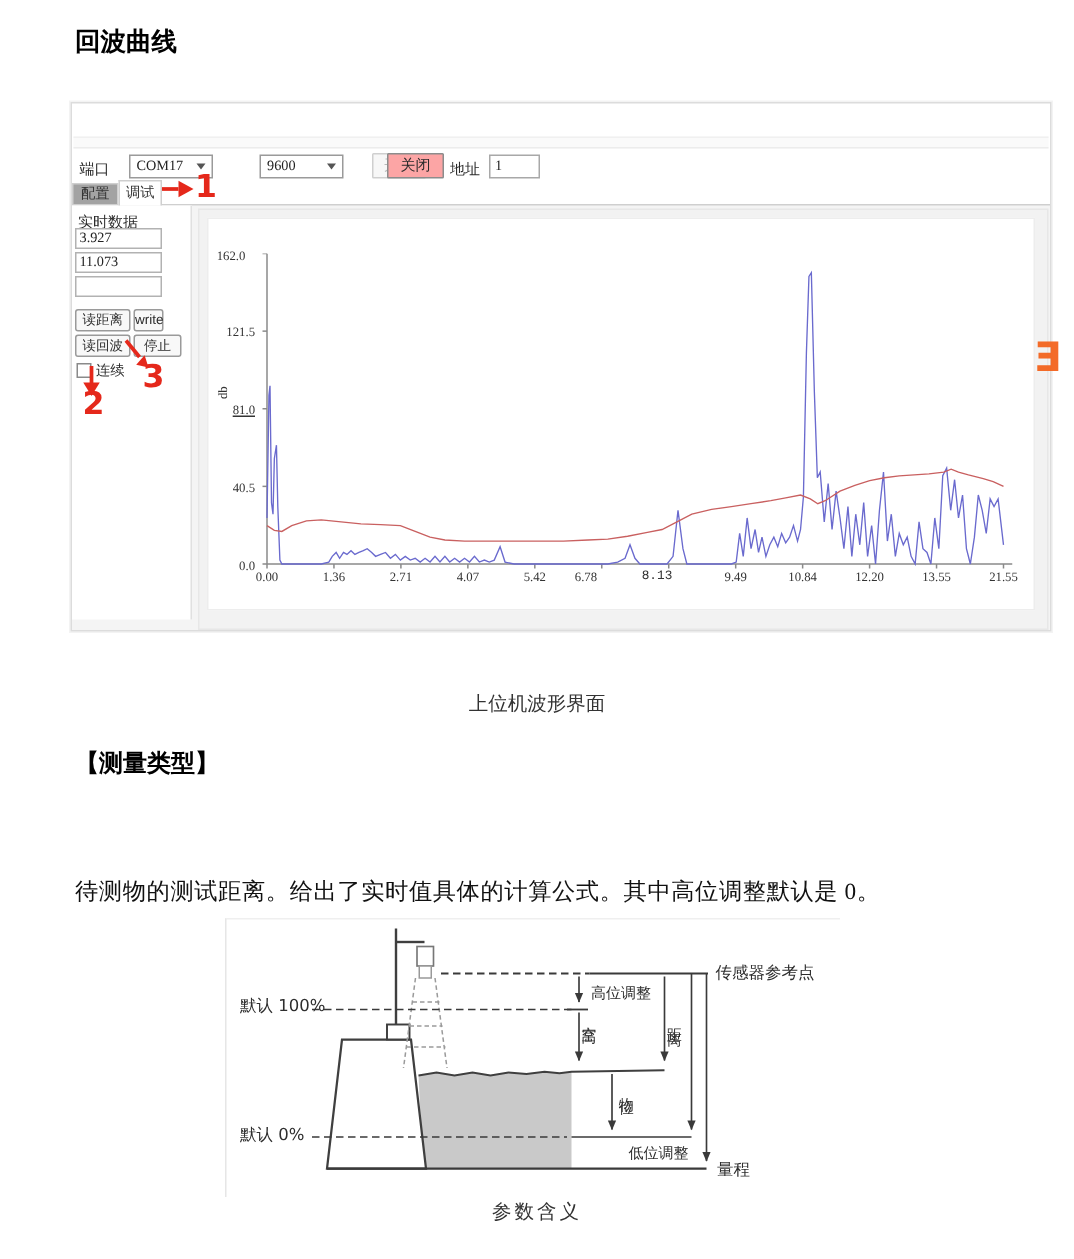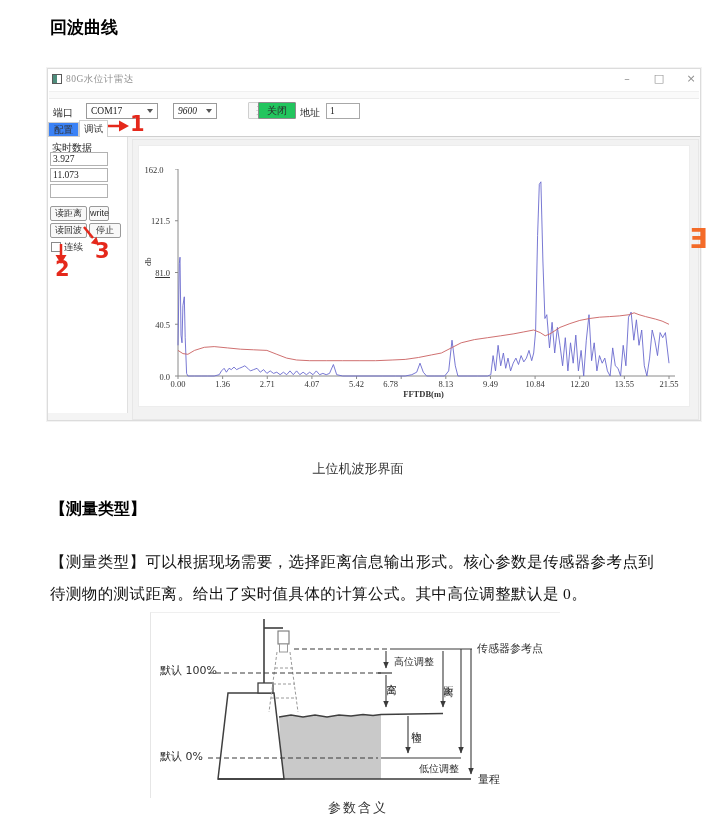--- a/index.html
+++ b/index.html
@@ -27,26 +27,26 @@
           text-align:center;line-height:16px;font-family:var(--sans);}
   .substrip{position:absolute;left:1px;top:22px;width:650px;height:8px;background:#fafafa;
             border-top:1px solid #f0f0f0;border-bottom:1px solid #ececec;}
   .tool-label{position:absolute;font-size:10px;color:#2b2b2b;}
   .combo{position:absolute;height:16px;background:#fff;border:1px solid #9a9a9a;font-size:9.5px;
          color:#222;line-height:14px;padding-left:4px;}
   .combo .tri{position:absolute;right:4px;top:5px;width:0;height:0;
               border-left:3.5px solid transparent;border-right:3.5px solid transparent;
               border-top:4px solid #555;}
   .btn{position:absolute;height:17px;font-size:10px;text-align:center;line-height:15px;
-       background:#22c55e;border:1px solid #8c8c8c;color:#2b2b2b;border-radius:1px;}
+       background:#fca5a5;border:1px solid #8c8c8c;color:#2b2b2b;border-radius:1px;}
   .btn.disabled{border-color:#cfcfcf;color:#b9b9b9;background:#f7f7f7;}
   .tbox{position:absolute;background:#fff;border:1px solid #a8a8a8;font-size:9.5px;color:#222;
         line-height:13px;padding-left:3px;}
   .tab{position:absolute;font-size:9.5px;text-align:center;color:#333;}
-  .tab.inactive{background:#3b82f6;border:1px solid #cfcfcf;line-height:14px;}
+  .tab.inactive{background:#a3a3a3;border:1px solid #cfcfcf;line-height:14px;}
   .tab.active{background:#fff;border:1px solid #cfcfcf;border-bottom:none;line-height:16px;z-index:3;}
   .content-bg{position:absolute;left:0;top:67px;width:652px;height:284px;background:#f4f4f4;
               border-top:1px solid #cfcfcf;}
   .left-panel{position:absolute;left:0;top:68px;width:80px;height:276px;background:#fff;
               border-right:1px solid #e0e0e0;}
   .lp-label{position:absolute;font-size:10px;color:#2b2b2b;}
   .lp-input{position:absolute;left:2px;width:58px;height:14px;background:#fff;border:1px solid #b2b2b2;
             font-size:9.5px;line-height:12px;padding-left:2px;color:#222;}
   .lp-btn{position:absolute;height:15px;background:#f8f8f8;border:1px solid #9a9a9a;font-size:9px;
           text-align:center;line-height:13px;color:#2b2b2b;border-radius:2px;}
@@ -71,36 +71,29 @@
 </style>
 </head>
 <body>
 
 <div id="page">
 
   <div class="abs doc-h1" style="left:50px;top:16px;">回波曲线</div>
 
   <div class="abs" id="appwin">
 
-    <div class="titlebar">
-      <span class="app-icon"></span>
-      <span class="app-title">80G水位计雷达</span>
-      <span class="winbtn" style="left:570px;">–</span>
-      <span class="winbtn" style="left:602px;">□</span>
-      <span class="winbtn" style="left:634px;">×</span>
-    </div>
     <div class="substrip"></div>
 
     <span class="tool-label" style="left:5px;top:37px;">端口</span>
-    <div class="combo" style="left:38px;top:34px;width:72px;">
+    <div class="combo" style="left:38px;top:34px;width:56px;">
       <span>COM17</span>
       <span class="tri"></span>
     </div>
     <span class="tool-label" style="left:90px;top:37px;margin-top:46px;">波特率</span>
-    <div class="combo" style="left:125px;top:34px;width:44px;font-style:italic;">
+    <div class="combo" style="left:125px;top:34px;width:56px;">
       <span>9600</span>
       <span class="tri"></span>
     </div>
     <button class="btn disabled" style="left:171px;top:33px;width:36px;margin-left:29px;">开启</button>
     <button class="btn" style="left:210px;top:33px;width:38px;">关闭</button>
     <span class="tool-label" style="left:252px;top:37px;">地址</span>
     <div class="tbox" style="left:278px;top:34px;width:34px;height:16px;line-height:14px;">1</div>
 
     <div class="tab inactive" style="left:0px;top:53px;width:31px;height:15px;">配置</div>
     <div class="tab active" style="left:31px;top:51px;width:29px;height:17px;">调试</div>
@@ -154,47 +147,45 @@
       <div class="ticklabel" style="left: 0px; top: 47.25px; width: 32px; text-align: right;">121.5</div>
       <div class="ticklabel" style="left: 0px; top: -4.5px; width: 32px; text-align: center;">162.0</div>
     </div>
   <div id="x-ticks" class="abs" style="left:170px;top:377px;width:505px;height:14px;">
       <div class="ticklabel" style="left: -10px; top: 2px; width: 36px; text-align: center;">0.00</div>
       <div class="ticklabel" style="left: 34.6364px; top: 2px; width: 36px; text-align: center;">1.36</div>
       <div class="ticklabel" style="left: 79.2727px; top: 2px; width: 36px; text-align: center;">2.71</div>
       <div class="ticklabel" style="left: 123.909px; top: 2px; width: 36px; text-align: center;">4.07</div>
       <div class="ticklabel" style="left: 168.545px; top: 2px; width: 36px; text-align: center;">5.42</div>
       <div class="ticklabel" style="left: 213.182px; top: 2px; width: 36px; text-align: left;">6.78</div>
-      <div class="ticklabel" style="left: 257.818px; top: 2px; width: 36px; text-align: center;">8.13</div>
+      <div class="ticklabel" style="left: 257.818px; top: 2px; width: 36px; text-align: left; font-family: Liberation Mono, monospace;">8.13</div>
       <div class="ticklabel" style="left: 302.455px; top: 2px; width: 36px; text-align: center;">9.49</div>
       <div class="ticklabel" style="left: 347.091px; top: 2px; width: 36px; text-align: center;">10.84</div>
       <div class="ticklabel" style="left: 391.727px; top: 2px; width: 36px; text-align: center;">12.20</div>
       <div class="ticklabel" style="left: 436.364px; top: 2px; width: 36px; text-align: center;">13.55</div>
       <div class="ticklabel" style="left: 481px; top: 2px; width: 36px; text-align: center;">21.55</div>
     </div>
   <div class="abs ticklabel" style="left:143px;top:266px;transform:rotate(-90deg);transform-origin:left top;">db</div>
-  <div class="abs ticklabel" style="left:178px;top:389px;width:491px;text-align:center;font-weight:bold;">FFTDB(m)</div>
 
   <svg class="abs" style="left:40px;top:110px;pointer-events:none;" width="130" height="180" viewBox="0 0 130 180">
     <line x1="64" y1="16" x2="79" y2="16" stroke="#e5281b" stroke-width="2.5"></line>
     <polygon points="79,10.5 89,16 79,21.5" fill="#e5281b"></polygon>
     <line x1="21" y1="134" x2="21" y2="146" stroke="#e5281b" stroke-width="2.5"></line>
     <polygon points="15.5,145 26.5,145 21,154" fill="#e5281b"></polygon>
     <line x1="44" y1="117" x2="53" y2="128" stroke="#e5281b" stroke-width="2.5"></line>
     <polygon points="59,135 50.8,133.2 56.4,126.8" fill="#e5281b"></polygon>
   </svg>
   <div class="annot-digit" style="left:130px;top:114px;">1</div>
   <div class="annot-digit" style="left:55px;top:259px;">2</div>
   <div class="annot-digit" style="left:95px;top:241px;">3</div>
 
   <div class="watermark">E</div>
 
   <div class="abs caption" style="top:460px;">上位机波形界面</div>
   <div class="abs section-h" style="left:50px;top:499px;">【测量类型】</div>
-  <div class="abs para" style="left:50px;top:552px;">【测量类型】可以根据现场需要，选择距离信息输出形式。核心参数是传感器参考点到</div>
   <div class="abs para" style="left:50px;top:584px;">待测物的测试距离。给出了实时值具体的计算公式。其中高位调整默认是 0。</div>
 
   <div class="abs diagram">
     <svg width="380" height="180" viewBox="0 0 380 180" style="position:absolute;left:5px;top:3px;">
       <defs>
         <marker id="ah" markerWidth="7" markerHeight="7" refX="5.5" refY="3" orient="auto">
           <polygon points="0,0.5 6,3 0,5.5" fill="#3a3a3a"></polygon>
         </marker>
       </defs>
 

